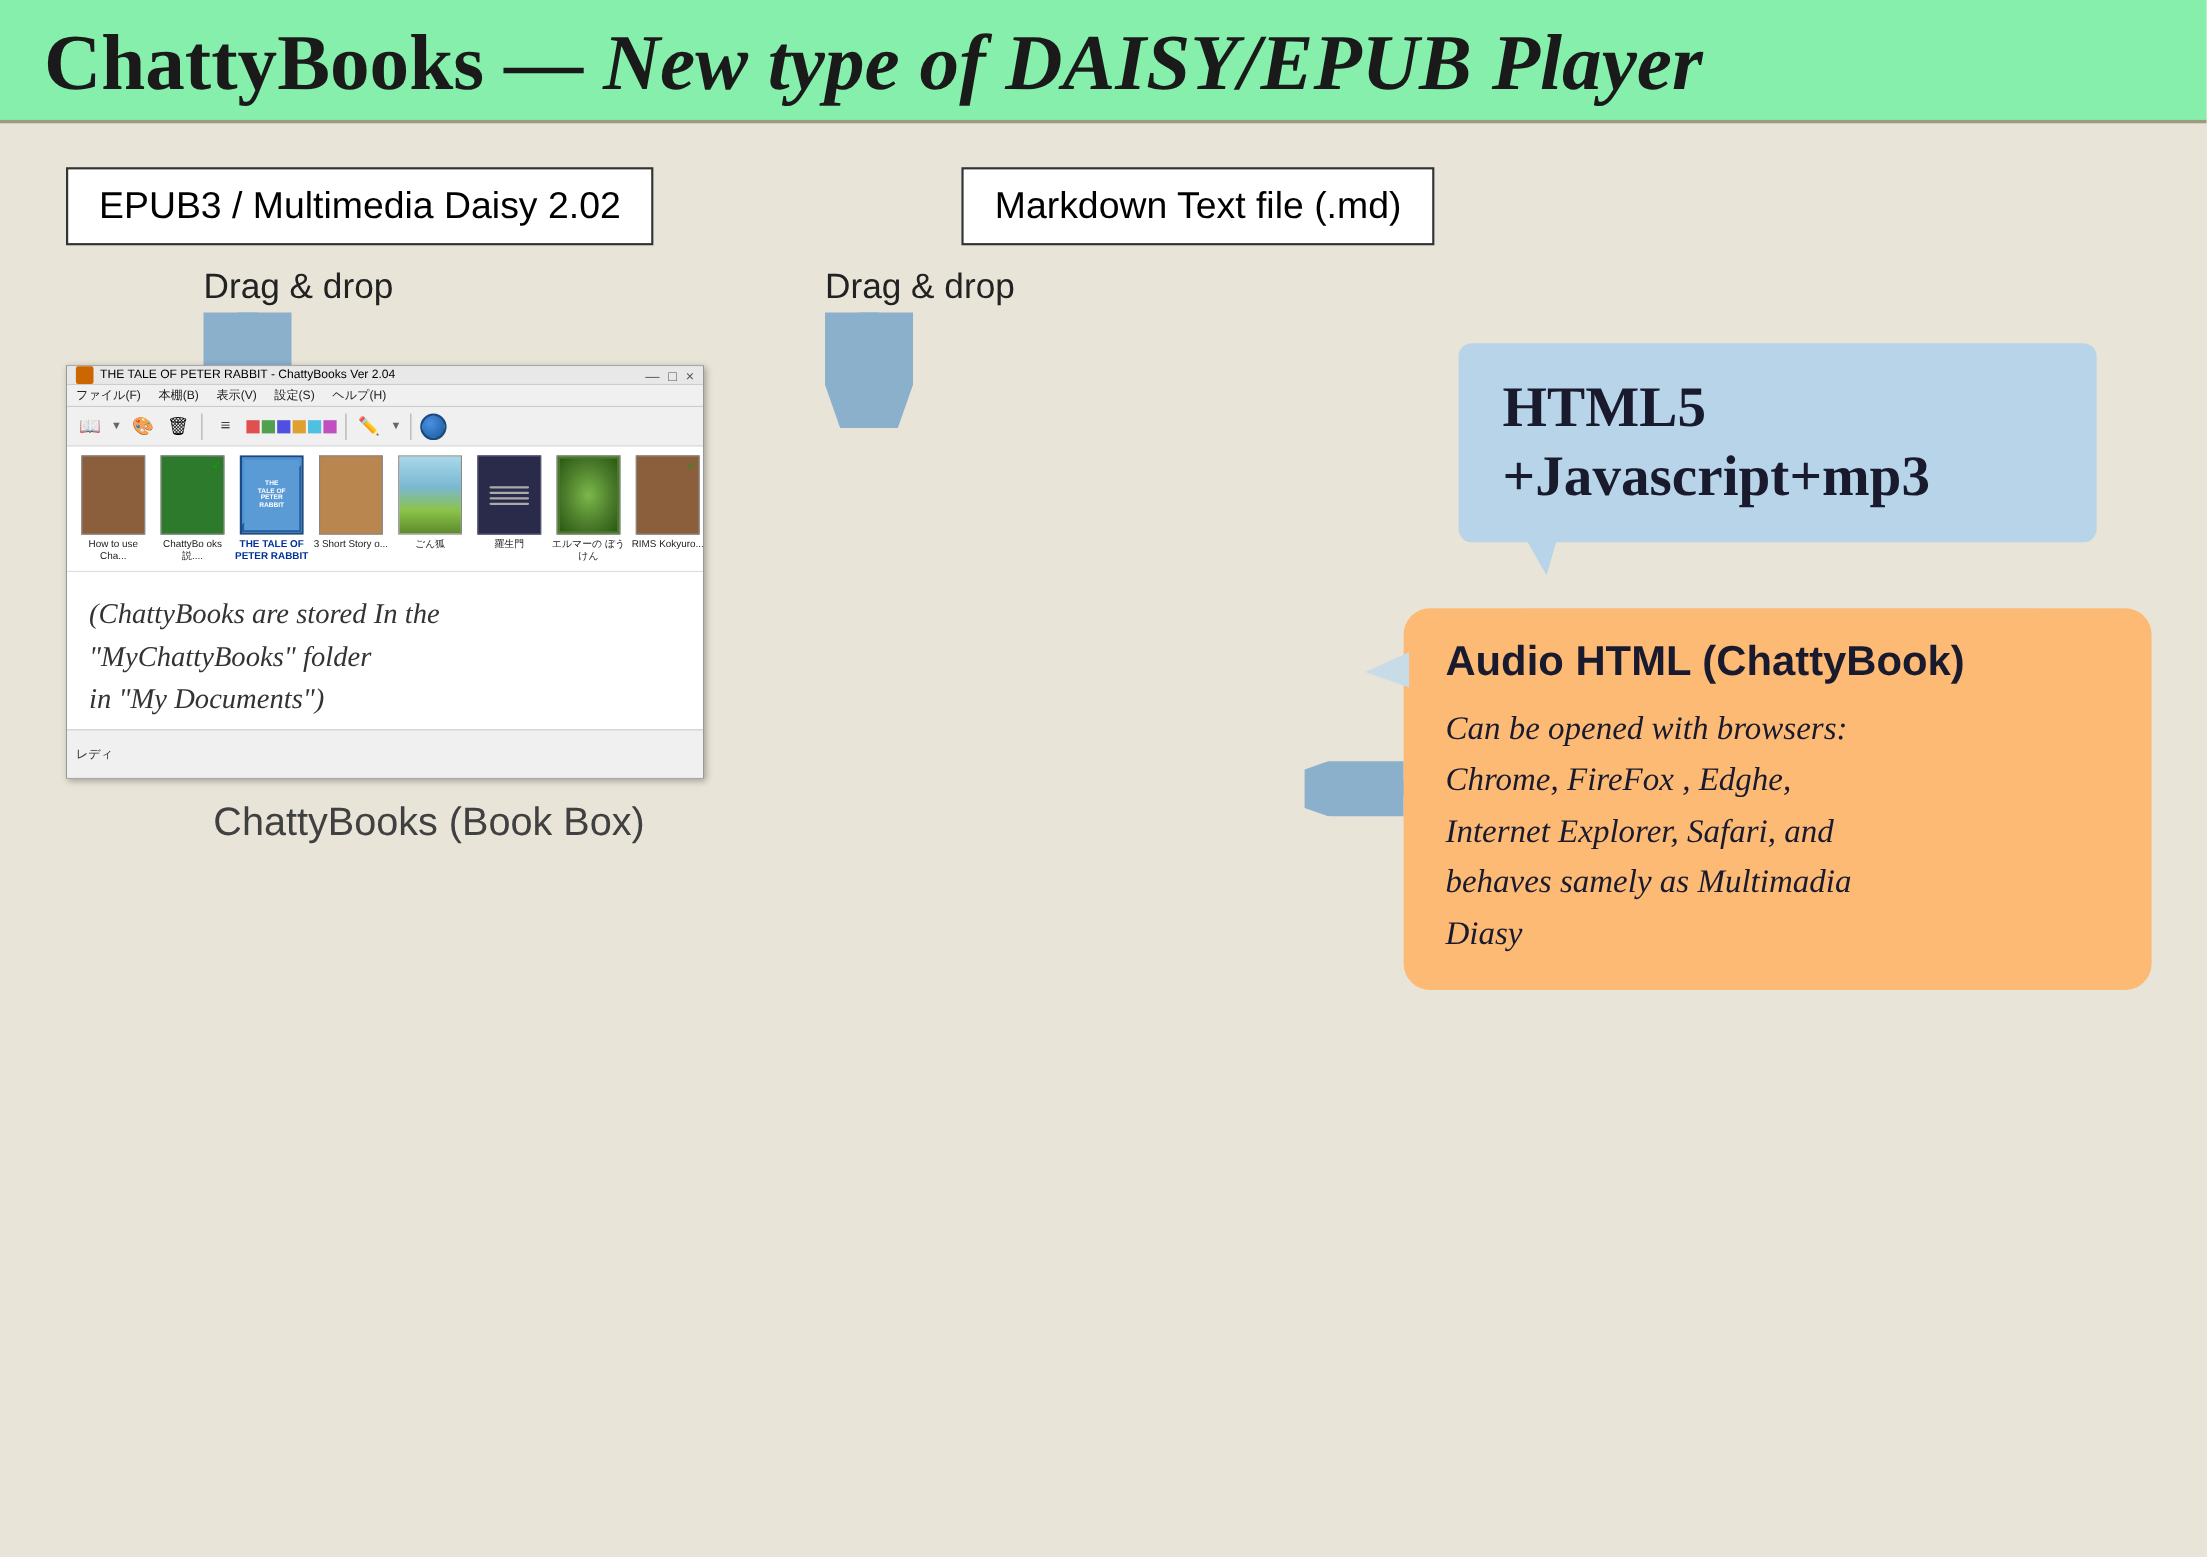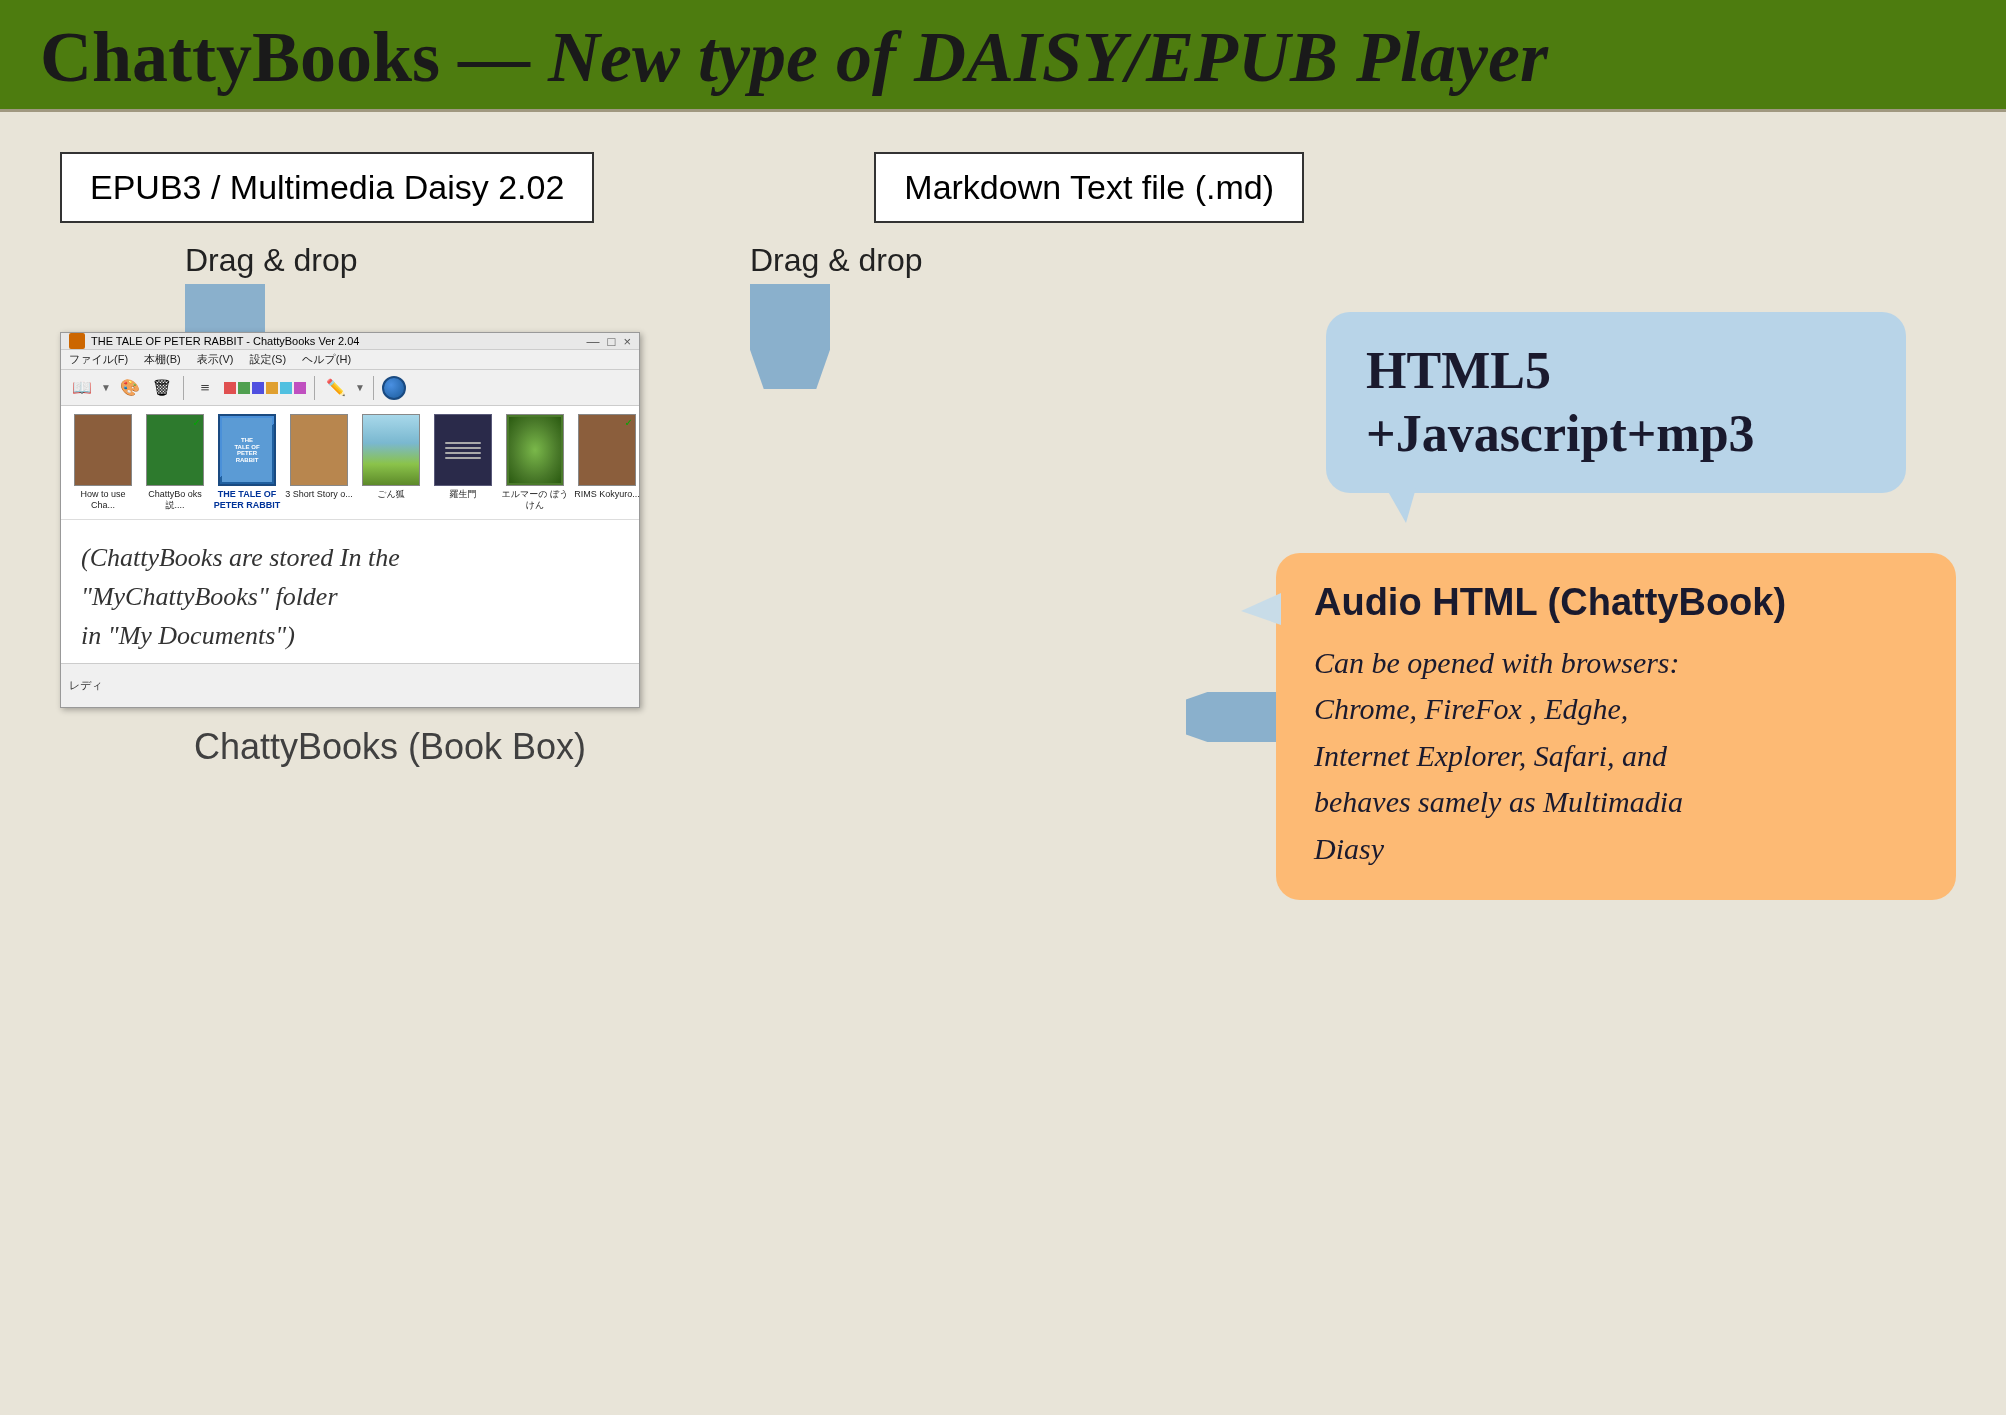--- a/index.html
+++ b/index.html
@@ -8,21 +8,21 @@
       width: 2006px;
       height: 1415px;
       background: #e8e4d8;
       font-family: 'Georgia', serif;
       overflow: hidden;
       position: relative;
     }
 
     
     .header {
-      background: #4d7c0f;
+      background: #86efac;
       padding: 18px 40px 12px 40px;
       border-bottom: 3px solid #a09880;
     }
     .header-title {
       font-size: 72px;
       font-weight: 900;
       color: #1a1a1a;
       font-family: 'Georgia', serif;
       line-height: 1.1;
     }
@@ -237,21 +237,21 @@
     .right-section {
       position: absolute;
       right: 50px;
       top: 200px;
       width: 680px;
     }
 
     
     .bubble-html5 {
       background: #b8d4e8;
-      border-radius: 24px;
+      border-radius: 12px;
       padding: 28px 40px;
       margin-bottom: 20px;
       position: relative;
       width: 580px;
       margin-left: 50px;
     }
     .bubble-html5::after {
       content: '';
       position: absolute;
       bottom: -30px;

